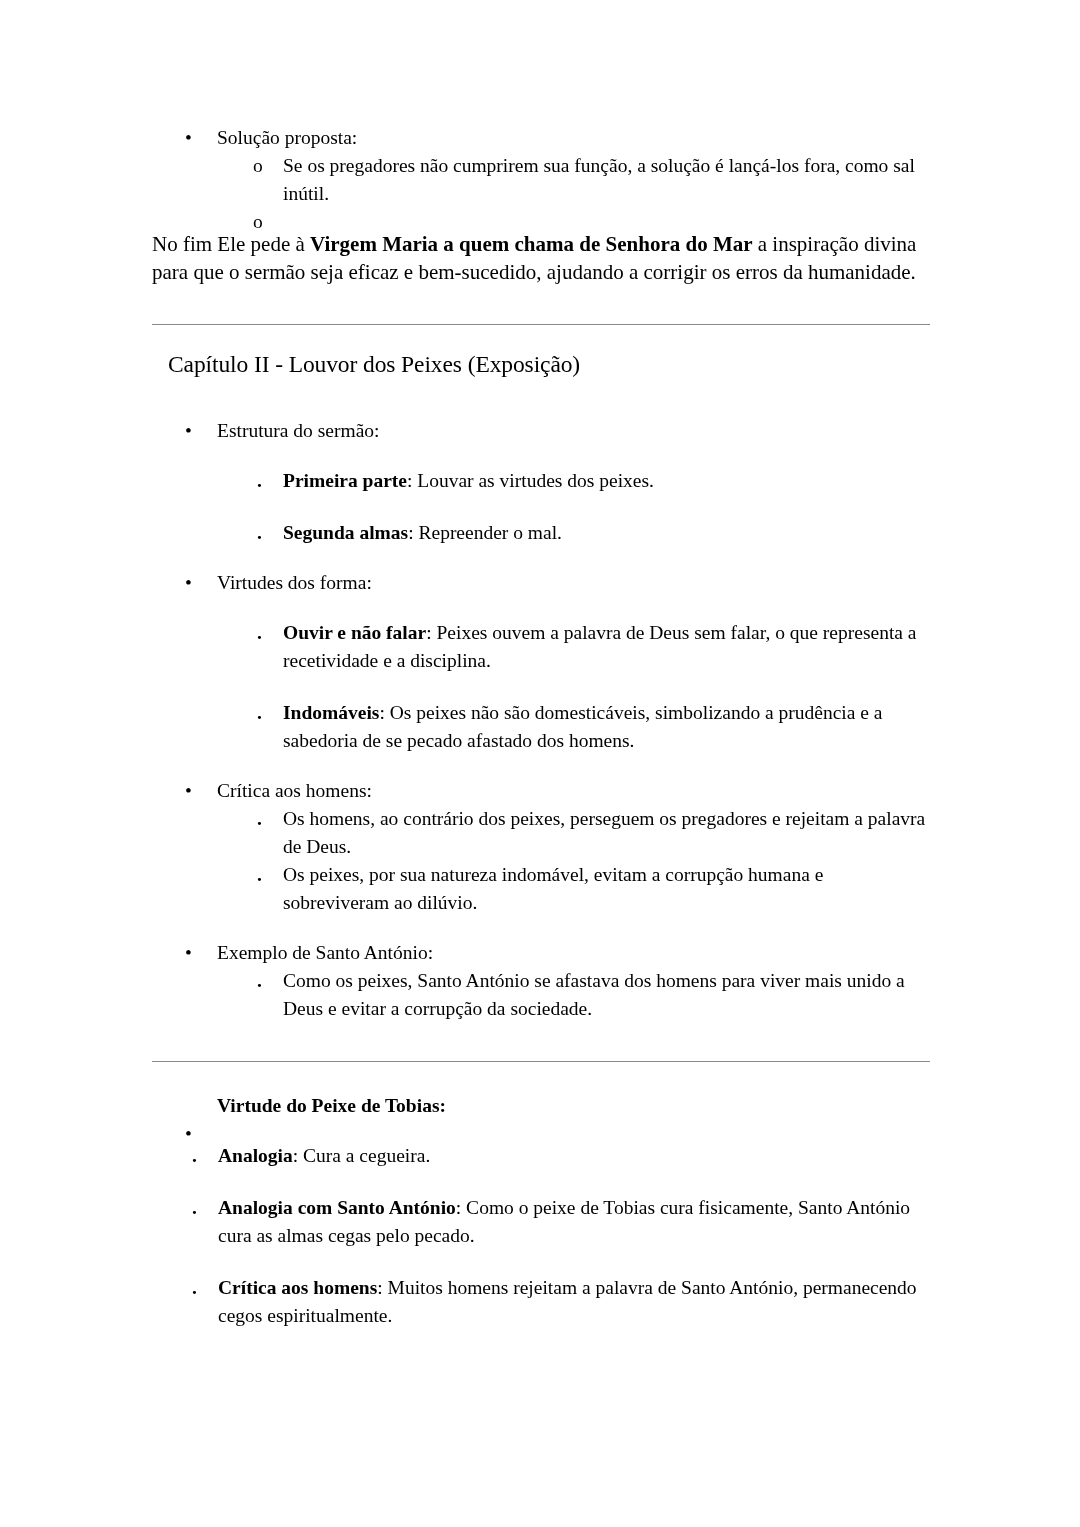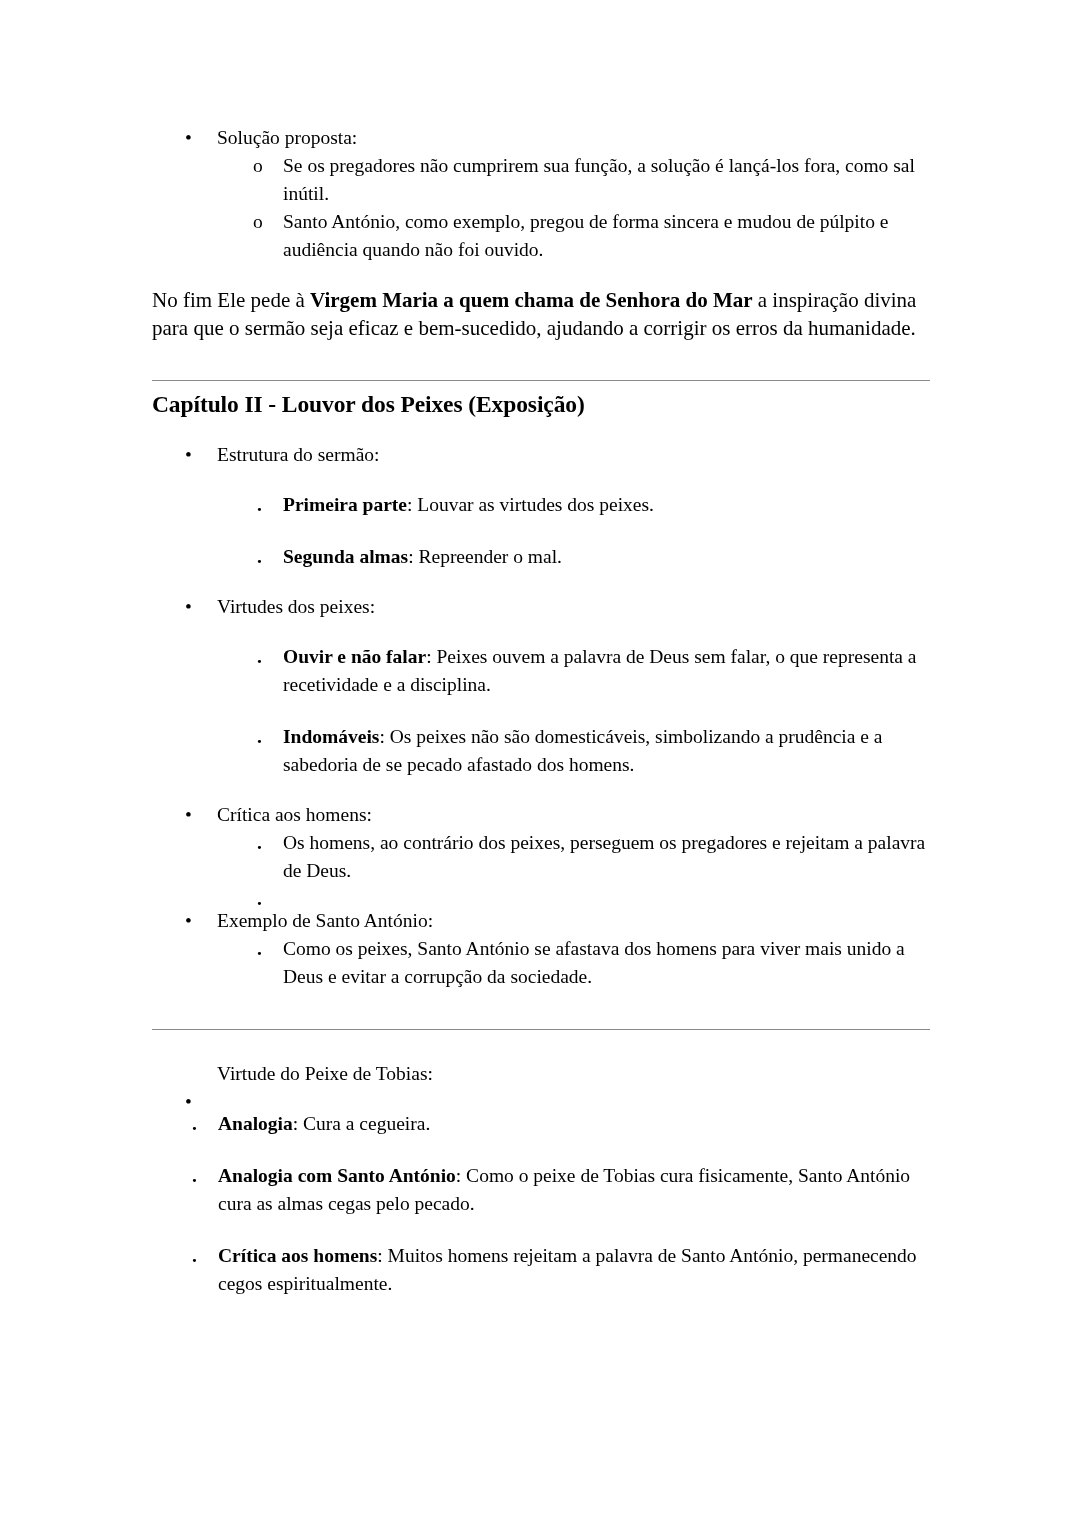--- a/index.html
+++ b/index.html
@@ -38,23 +38,23 @@
   
   .rule {
     height: 0;
     border: 0;
     border-top: 1.4px solid #8a8a8a;
     margin: 0;
     width: 778px;
   }
   .chapter-heading {
     font-size: 23.5px;
-    font-weight: bold;
+    font-weight: normal;
     line-height: 30px;
-    margin: 0;
+    margin: 16px;
     letter-spacing: -0.1px;
   }
 
   
   ul.lvl1 {
     list-style: none;
     margin: 0;
     padding: 0;
   }
   ul.lvl1 > li {
@@ -121,21 +121,21 @@
   
   .gap-xs { height: 8px; }
   .gap-md { height: 22px; }
   .gap-xl { height: 38px; }
 
   
   .orphan-group { position: relative; }
   .orphan-label {
     font-size: 19.5px;
     line-height: 28px;
-    font-weight: normal;
+    font-weight: bold;
     padding-left: 65px;
   }
   .orphan-bullet {
     position: absolute;
     left: 33px;
     top: 28px;
     font-size: 19.5px;
     line-height: 28px;
   }
 </style>
@@ -150,21 +150,20 @@
         <span class="marker">•</span>
         <span class="lvl1-label">Solução proposta</span><span>:</span>
 
         <ul class="lvl2">
           <li>
             <span class="marker">o</span>
             <span>Se os pregadores não cumprirem sua função, a solução é lançá-los fora, como sal inútil.</span>
           </li>
           <li>
             <span class="marker">o</span>
-            <span>Santo António, como exemplo, pregou de forma sincera e mudou de púlpito e audiência quando não foi ouvido.</span>
           </li>
         </ul>
       </li>
     </ul>
 
     <div class="gap-md"></div>
 
     <p class="para"><span>No fim Ele pede à </span><b>Virgem Maria a quem chama de Senhora do Mar</b><span> a inspiração divina para que o sermão seja eficaz e bem-sucedido, ajudando a corrigir os erros da humanidade.</span></p>
 
     <div class="gap-xl"></div>
@@ -192,21 +191,21 @@
           </li>
         </ul>
       </li>
     </ul>
 
     <div class="gap-md"></div>
 
     <ul class="lvl1">
       <li>
         <span class="marker">•</span>
-        <span class="lvl1-label">Virtudes dos peixes</span><span>:</span>
+        <span class="lvl1-label">Virtudes dos forma</span><span>:</span>
 
         <div class="gap-md"></div>
 
         <ul class="dotlist loose">
           <li>
             <span class="marker">.</span>
             <b>Ouvir e não falar</b><span>: Peixes ouvem a palavra de Deus sem falar, o que representa a recetividade e a disciplina.</span>
           </li>
           <li>
             <span class="marker">.</span>
@@ -223,20 +222,21 @@
         <span class="marker">•</span>
         <span class="lvl1-label">Crítica aos homens</span><span>:</span>
 
         <ul class="dotlist tight">
           <li>
             <span class="marker">.</span>
             <span>Os homens, ao contrário dos peixes, perseguem os pregadores e rejeitam a palavra de Deus.</span>
           </li>
           <li>
             <span class="marker">.</span>
+            <span>Os peixes, por sua natureza indomável, evitam a corrupção humana e sobreviveram ao dilúvio.</span>
           </li>
         </ul>
       </li>
     </ul>
 
     <div class="gap-md"></div>
 
     <ul class="lvl1">
       <li>
         <span class="marker">•</span>

